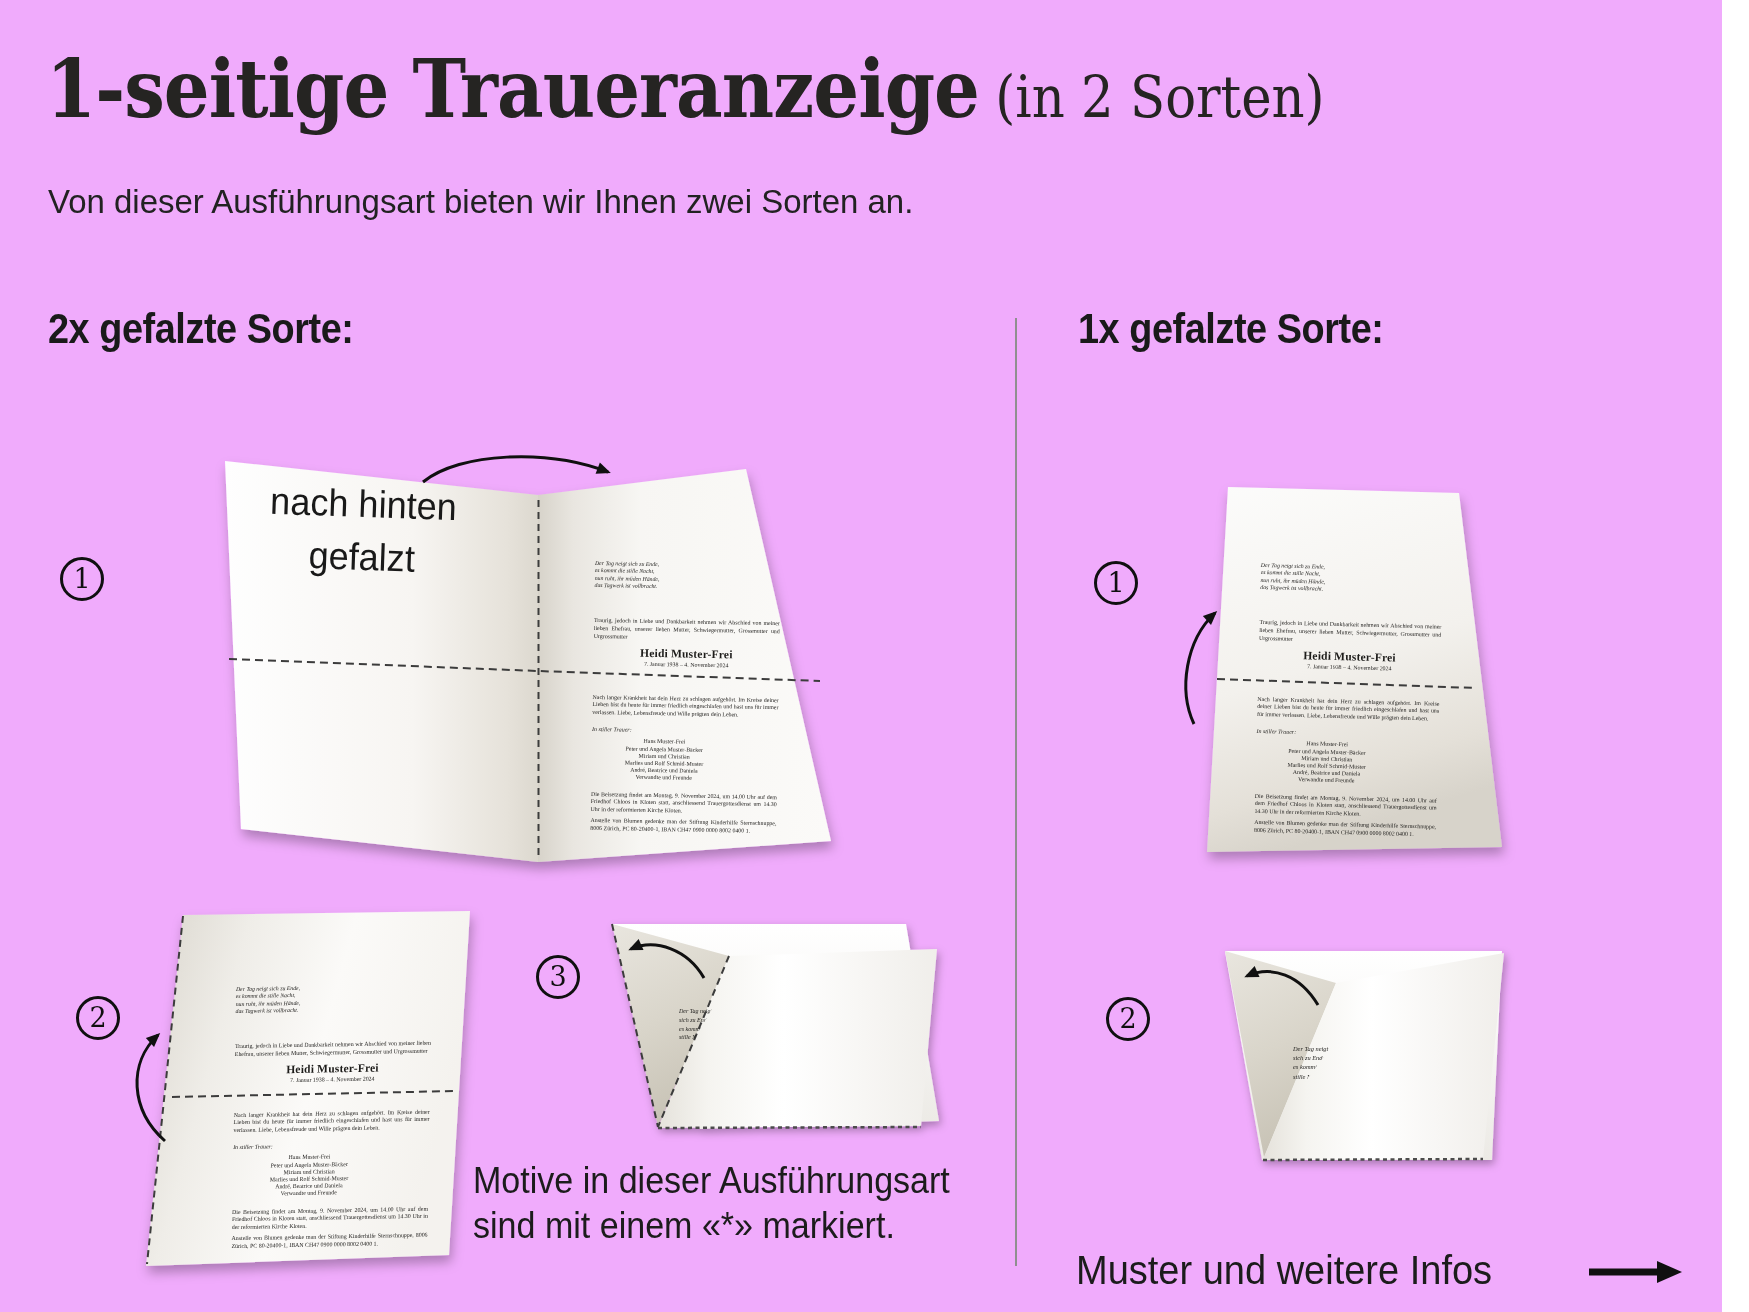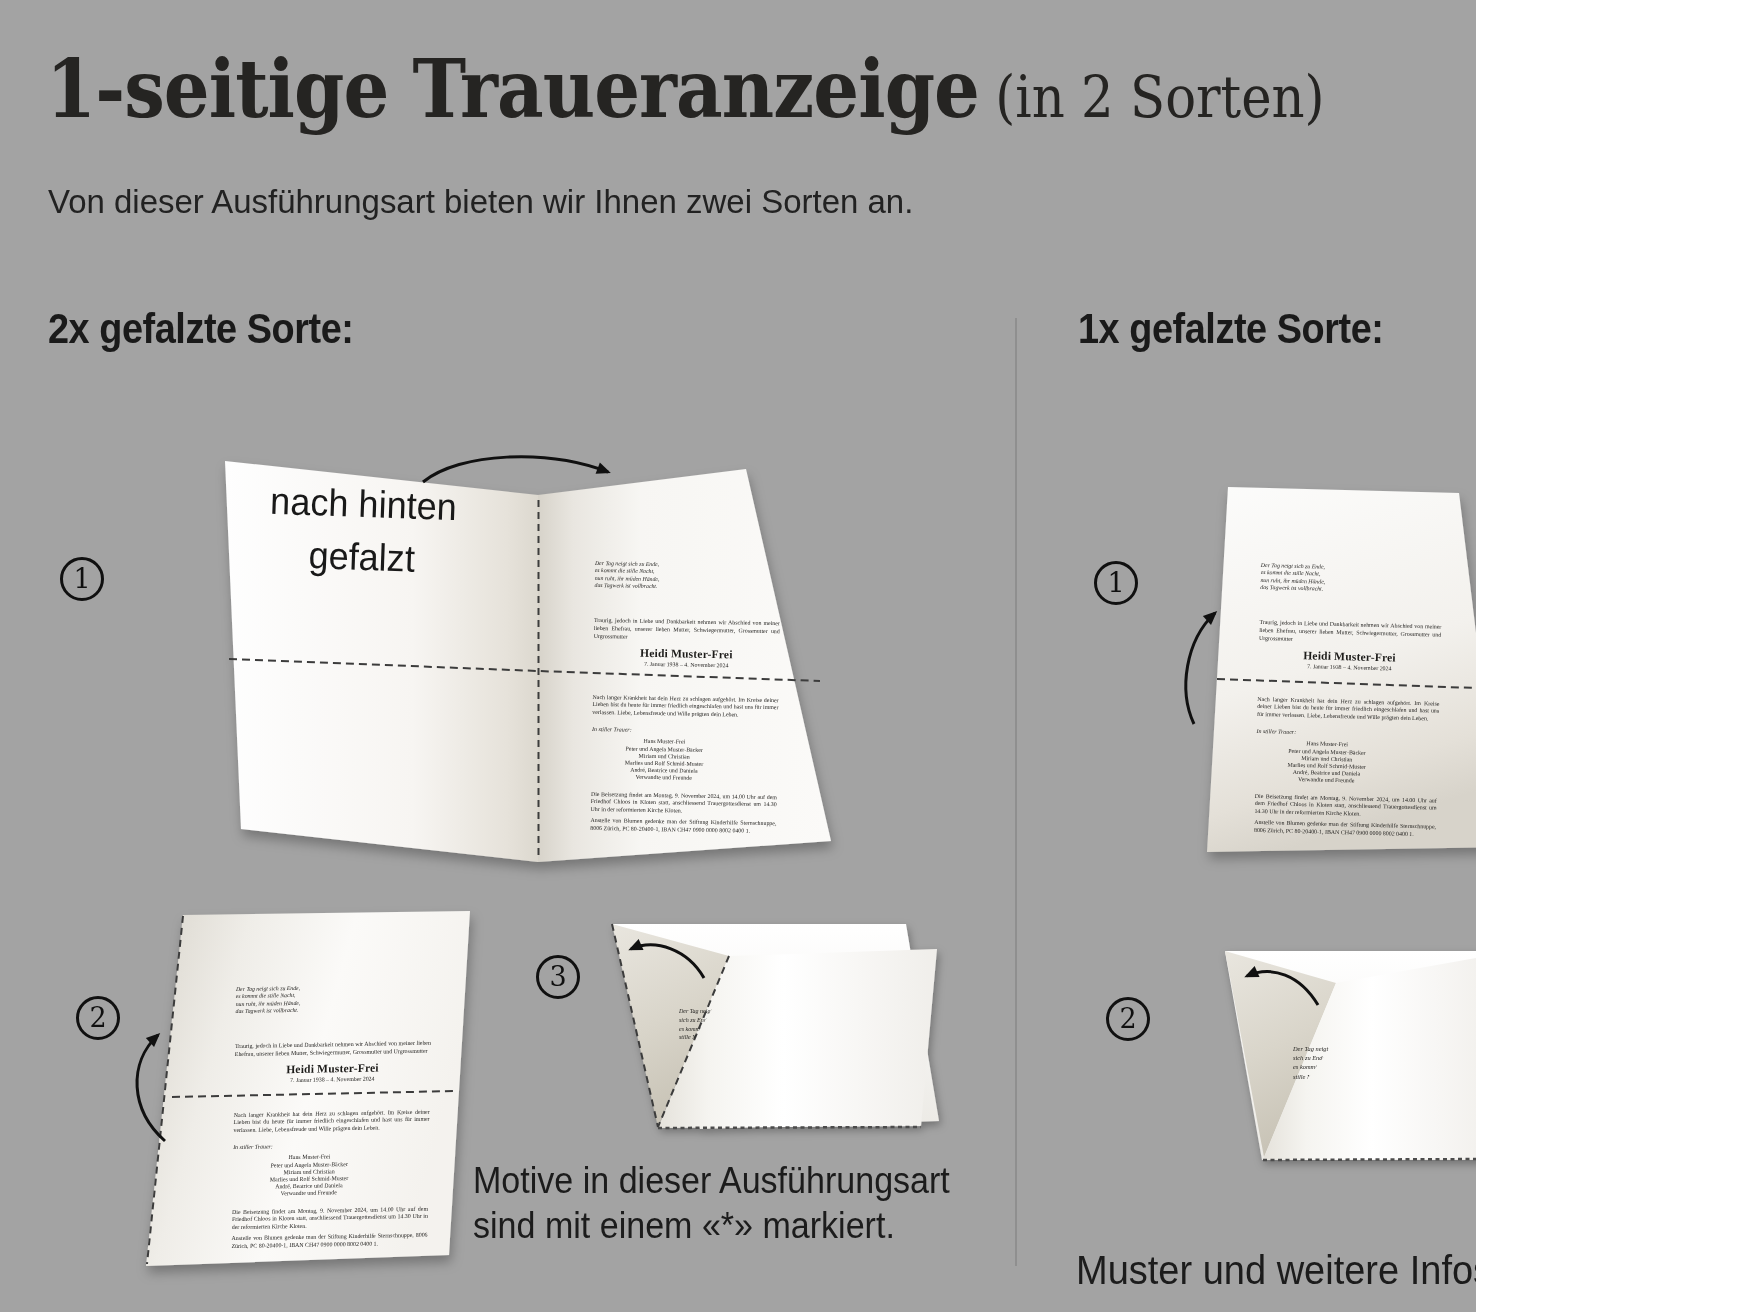--- a/index.html
+++ b/index.html
@@ -1,16 +1,16 @@
 <!DOCTYPE html>
 <html><head>
 <meta charset="utf-8">
 <style>
   html,body{margin:0;padding:0;}
-  #canvas{position:relative;width:1476px;height:1312px;background:#a3a3a3;overflow:hidden;
+  #canvas{position:relative;width:1722px;height:1312px;background:#f0abfc;overflow:hidden;
           font-family:"Liberation Sans",sans-serif;color:#222;}
   svg.layer{position:absolute;left:0;top:0;}
   #arrows{pointer-events:none;}
 
   
   #title{position:absolute;left:46px;top:42px;margin:0;font-family:"DejaVu Serif",serif;
          font-weight:bold;font-size:80px;color:#252422;white-space:nowrap;
          transform:scaleX(.9);transform-origin:left top;letter-spacing:-1px;}
   #title .suffix{font-weight:normal;font-size:57px;letter-spacing:0;}
   #subtitle{position:absolute;left:48px;top:182px;font-size:34px;color:#222;

